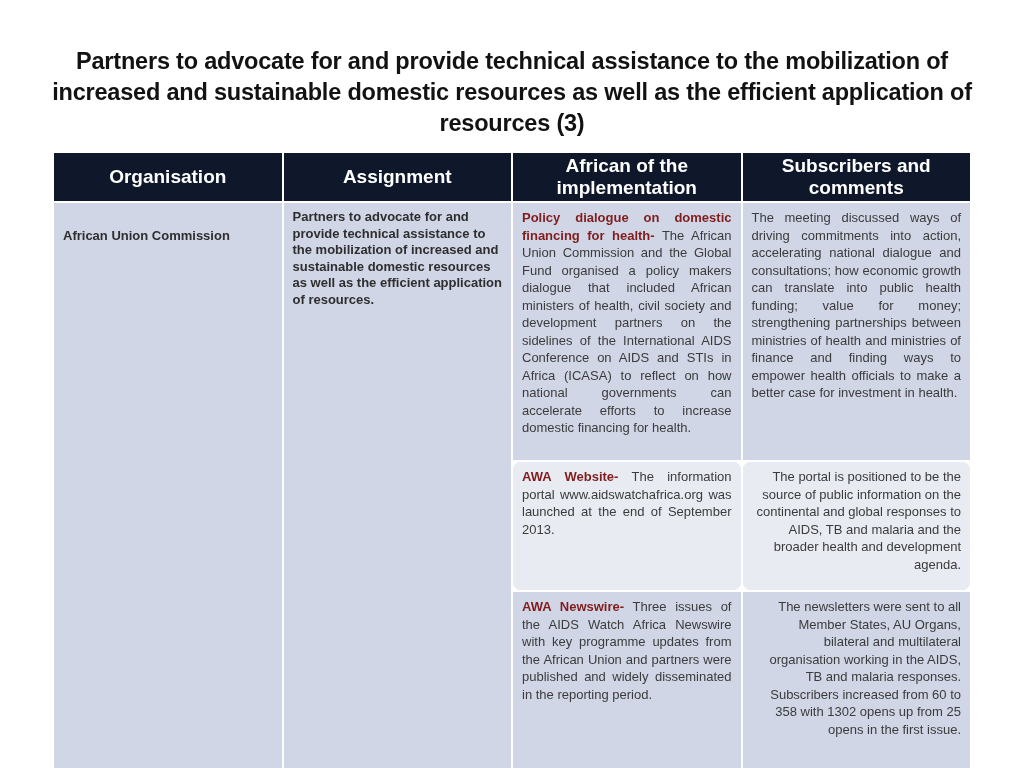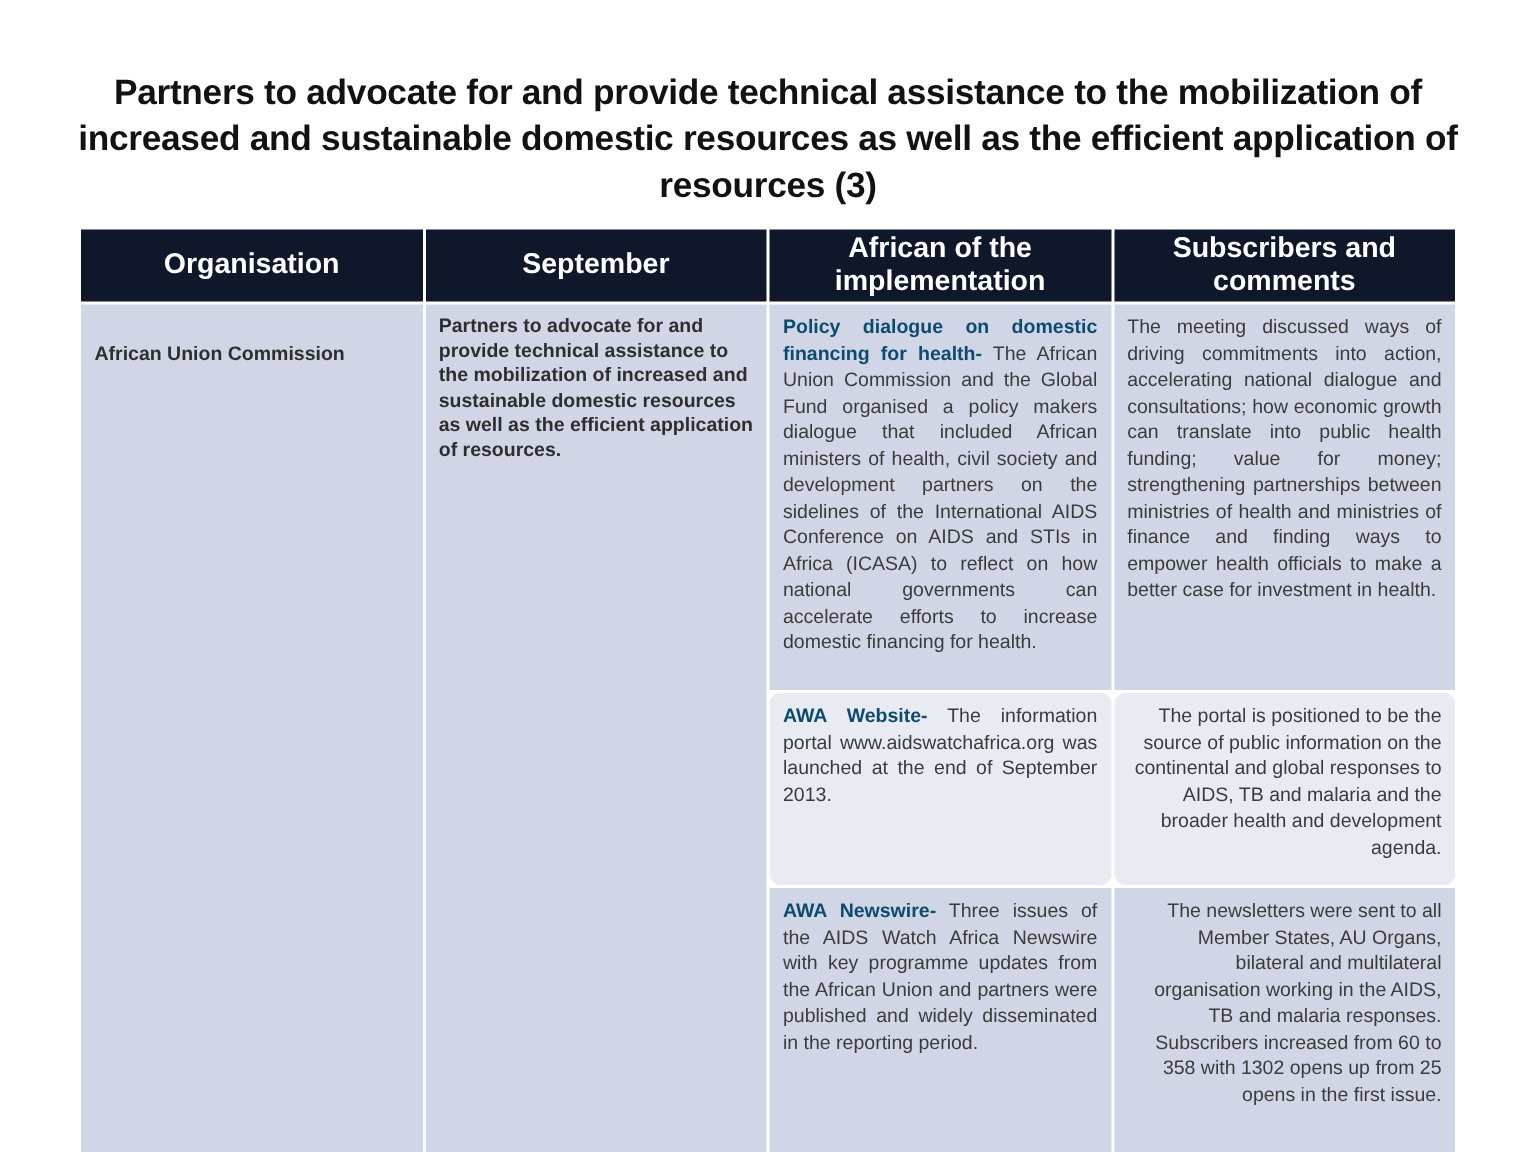--- a/index.html
+++ b/index.html
@@ -59,21 +59,21 @@
     padding-top: 24px;
     text-align: left;
   }
   .cell-assignment {
     font-weight: bold;
     color: #2e2e2e;
     text-align: left;
     line-height: 16.5px;
   }
   .cell-status { text-align: justify; }
-  .cell-status b { color: #0c4a6e; }
+  .cell-status b { color: #7f1d1d; }
   .cell-obs-justify { text-align: justify; }
   .cell-obs-left { text-align: right; }
 
   .row-1 { height: 259px; }
   .row-2 { height: 130px; }
   .row-3 { height: 180px; }
 </style>
 </head>
 <body>
 
@@ -84,21 +84,21 @@
   <table class="report">
     <colgroup>
       <col>
         <col>
         <col>
         <col>
     </colgroup>
     <thead>
       <tr>
         <th>Organisation</th>
-        <th>September</th>
+        <th>Assignment</th>
         <th>African of the implementation</th>
         <th>Subscribers and comments</th>
       </tr>
     </thead>
     <tbody>
       <tr class="row-1">
         <td rowspan="3" class="band-dark cell-org">African Union Commission</td>
         <td rowspan="3" class="band-dark cell-assignment">Partners to advocate for and provide technical assistance to the mobilization of increased and sustainable domestic resources as well as the efficient application of resources.</td>
         <td class="band-dark cell-status"><b>Policy dialogue on domestic financing for health-</b><span> The African Union Commission and the Global Fund organised a policy makers dialogue that included African ministers of health, civil society and development partners on the sidelines of the International AIDS Conference on AIDS and STIs in Africa (ICASA) to reflect on how national governments can accelerate efforts to increase domestic financing for health.</span></td>
         <td class="band-dark cell-obs-justify">The meeting discussed ways of driving commitments into action, accelerating national dialogue and consultations; how economic growth can translate into public health funding; value for money; strengthening partnerships between ministries of health and ministries of finance and finding ways to empower health officials to make a better case for investment in health.</td>

